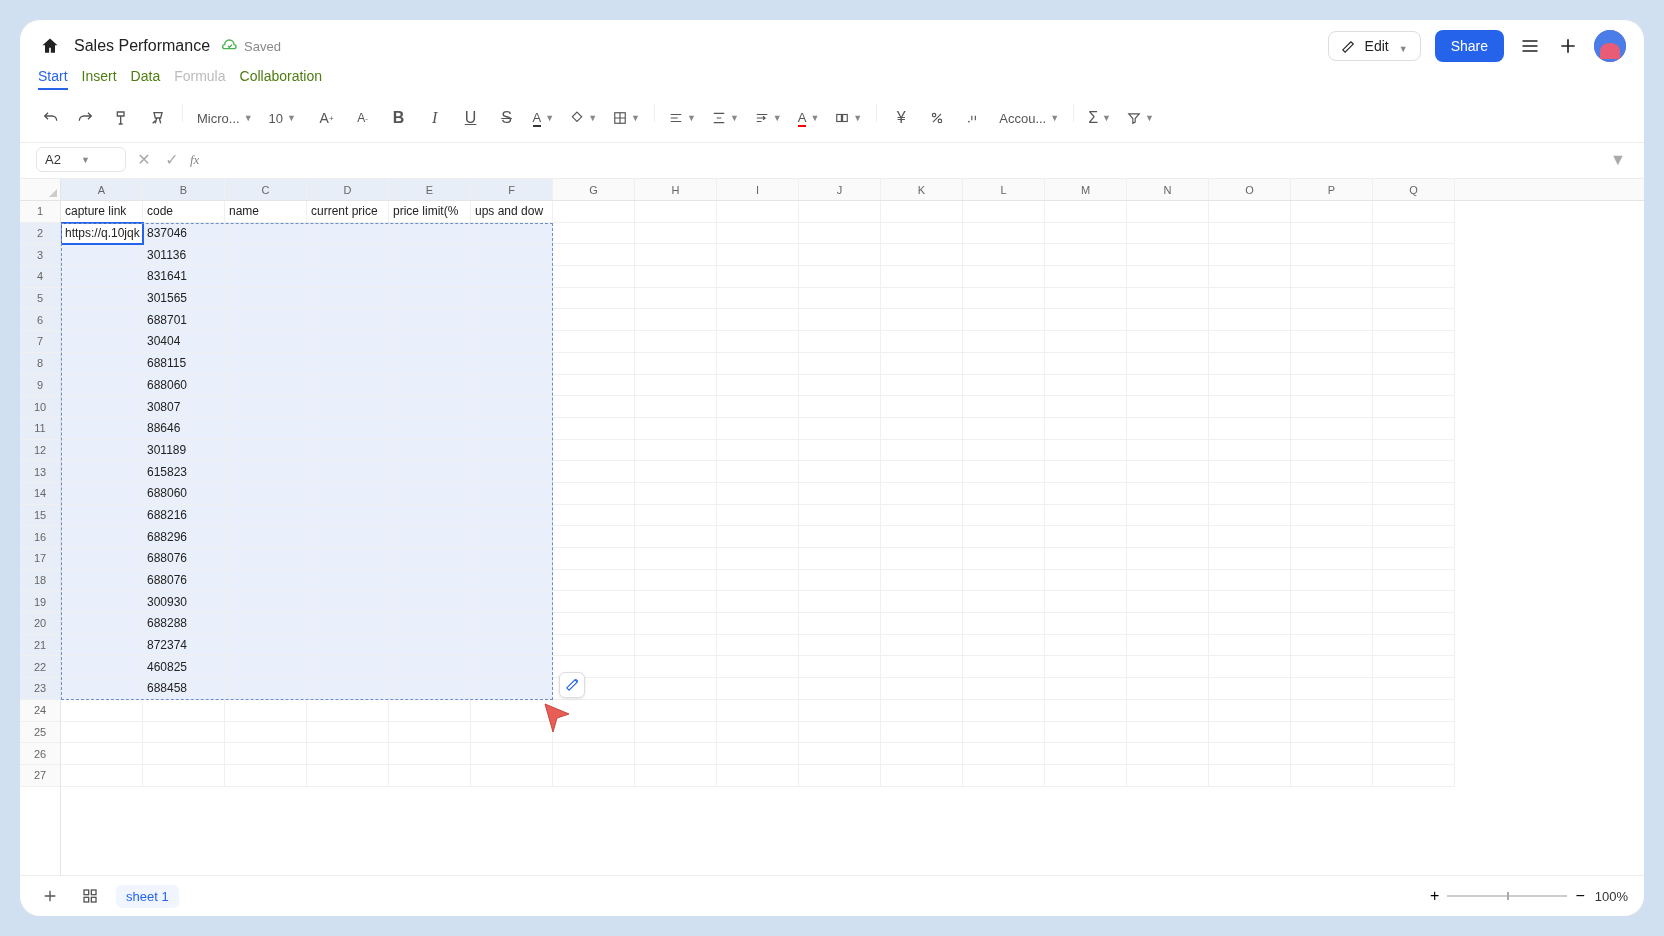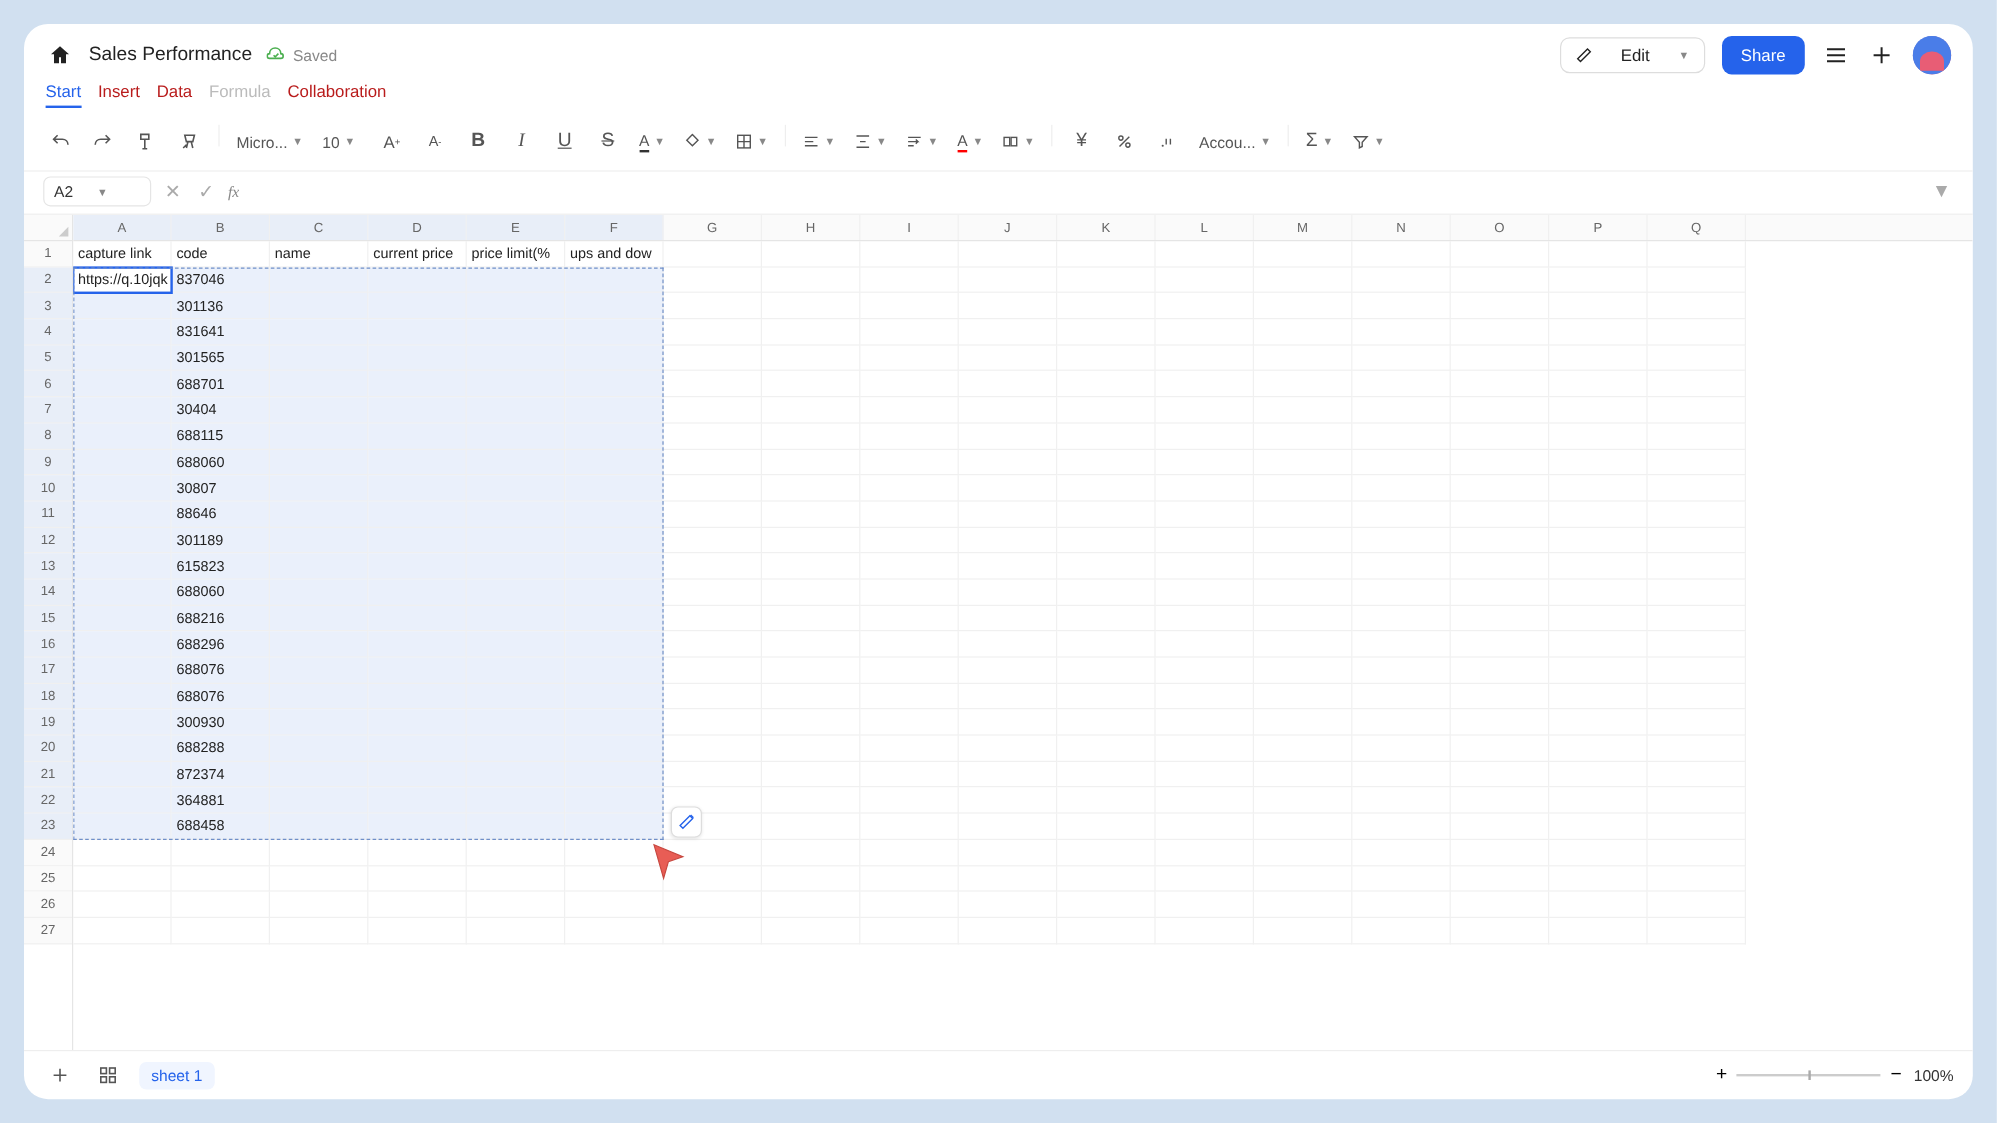--- a/index.html
+++ b/index.html
@@ -48,22 +48,22 @@
     }
     .saved-indicator svg { color: #4caf50; }
     .header-right {
       margin-left: auto;
       display: flex;
       align-items: center;
       gap: 14px;
     }
     .edit-btn {
       display: flex;
-      align-items: center;
-      gap: 24px;
+      align-items: flex-end;
+      gap: 10px;
       border: 1px solid #ddd;
       border-radius: 8px;
       padding: 6px 12px;
       font-size: 14px;
       color: #222;
       background: #fff;
       cursor: pointer;
     }
     .share-btn {
       background: #2563eb;
@@ -111,21 +111,21 @@
       left: 20%;
     }
     
     .menu-tabs {
       display: flex;
       gap: 14px;
       padding: 0 18px 8px 18px;
       font-size: 14px;
     }
     .menu-tab {
-      color: #b91c1c;
+      color: #4d7c0f;
       cursor: pointer;
       padding-bottom: 4px;
     }
     .menu-tab.active {
       color: #2563eb;
       border-bottom: 2px solid #2563eb;
     }
     .menu-tab.disabled { color: #bbb; }
     
     .toolbar {
@@ -987,21 +987,21 @@
               <div class="cell"></div>
               <div class="cell"></div>
               <div class="cell"></div>
               <div class="cell"></div>
               <div class="cell"></div>
               <div class="cell"></div>
               <div class="cell"></div>
             </div>
             <div class="grid-row">
               <div class="cell sel"></div>
-              <div class="cell sel">364881</div>
+              <div class="cell sel">460825</div>
               <div class="cell sel"></div>
               <div class="cell sel"></div>
               <div class="cell sel"></div>
               <div class="cell sel"></div>
               <div class="cell"></div>
               <div class="cell"></div>
               <div class="cell"></div>
               <div class="cell"></div>
               <div class="cell"></div>
               <div class="cell"></div>

